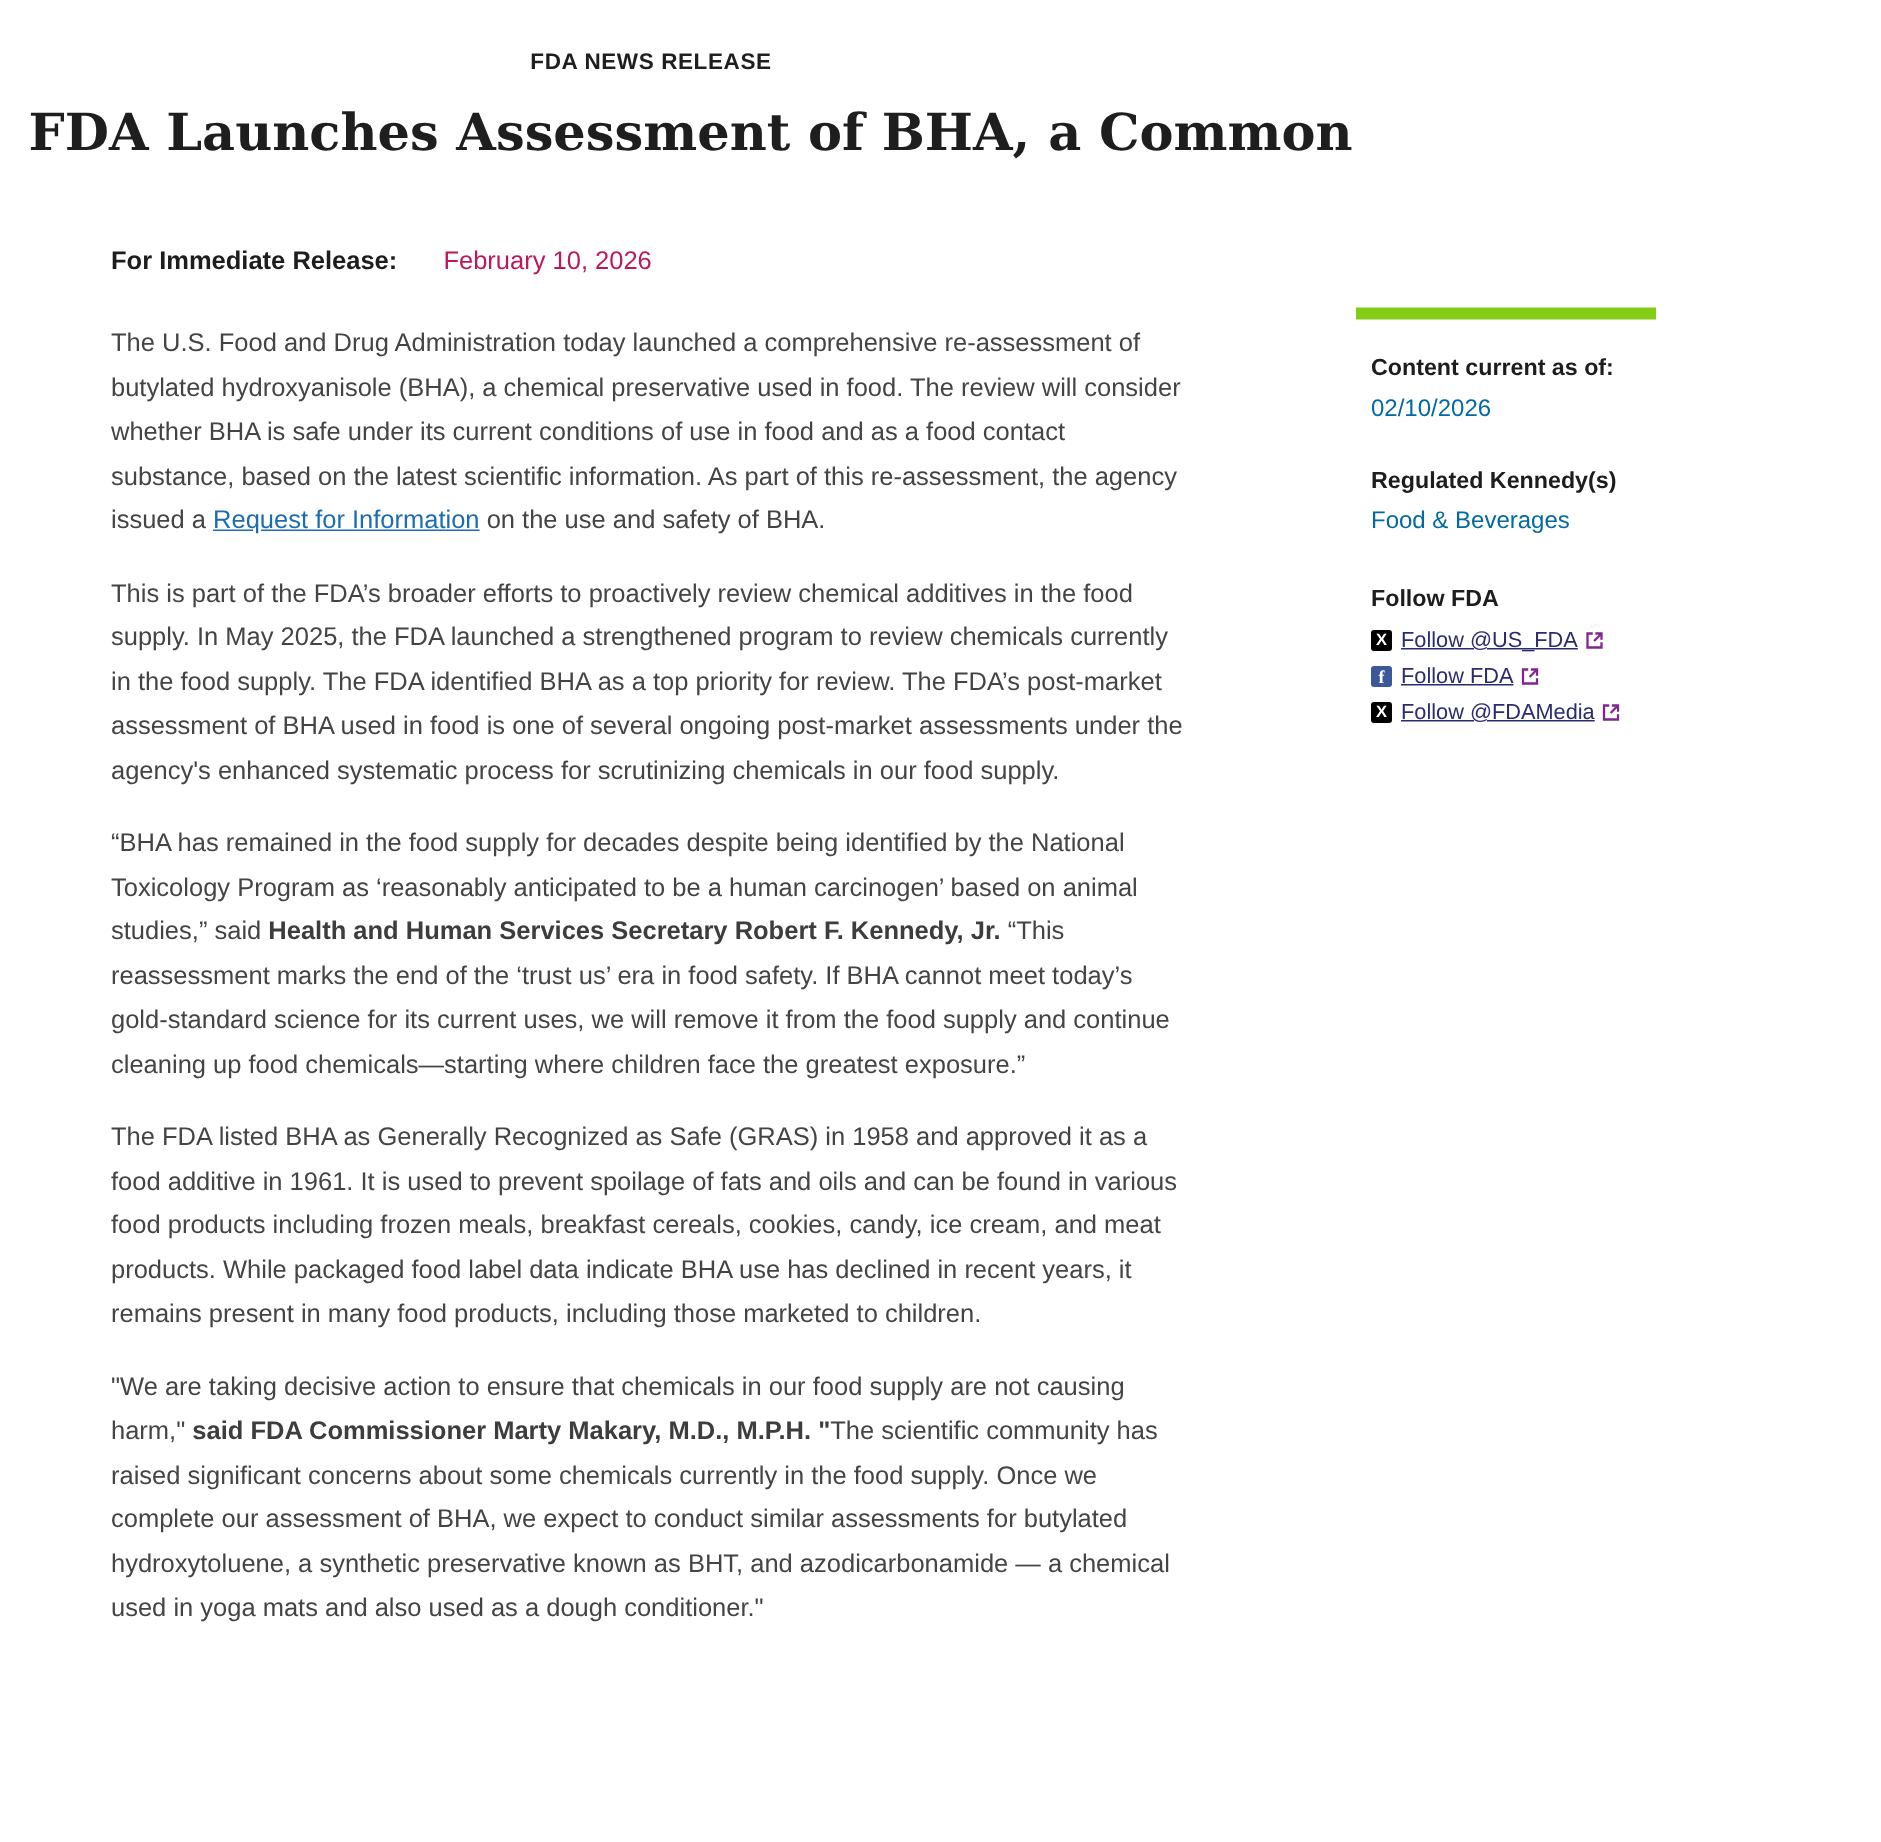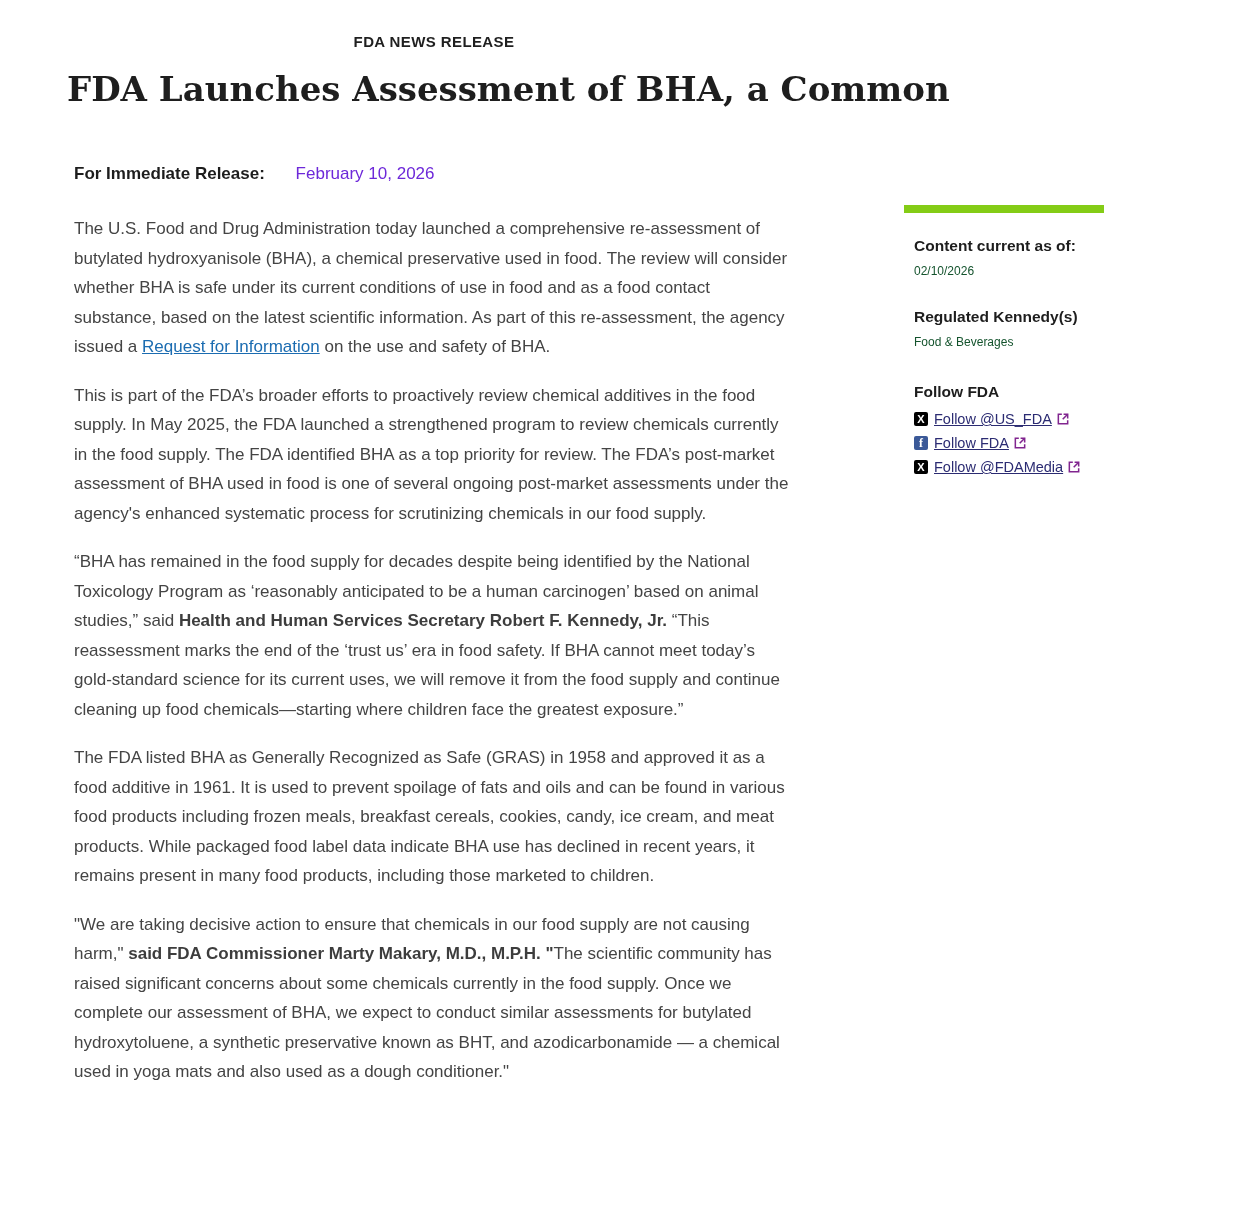--- a/index.html
+++ b/index.html
@@ -12,44 +12,44 @@
   .container { display:flex; padding-left:19px; }
   .main-col { width:830px; flex:0 0 830px; }
 
   .eyebrow {
     padding-top:33px; text-align:center;
     font-size:15px; font-weight:bold; letter-spacing:.4px; color:#1f1f1f;
   }
   .headline {
     margin-top:16px; text-align:center;
     font-family:"DejaVu Serif", serif; font-weight:700;
-    font-size:34px; line-height:46px; color:#1e1e1e;margin-left:48px;
+    font-size:34px; line-height:46px; color:#1e1e1e;
   }
   .headline .hl-line { display:block; white-space:nowrap; }
 
   .release-row { margin:52px 0 0 55px; font-size:17px; }
   .release-label { font-weight:bold; color:#1d1d1d; }
-  .release-date { margin-left:26px; color:#6d28d9; }
+  .release-date { margin-left:26px; color:#be185d; }
 
   .article-body { margin:30px 0 0 55px; width:722px; }
   .article-body p {
     font-size:17px; line-height:29.5px; color:#444444;
     margin:0 0 19px 0;
   }
   .article-body .b { font-weight:bold; color:#3d3d3d; }
   a.body-link { color:#1b6cb1; text-decoration:underline; }
 
   .sidebar {
     margin-left:55px; margin-top:205px;
     width:200px; flex:0 0 200px;
     border-top:8px solid #84cc16;
   }
   .sidebar-inner { padding:24px 0 0 10px; }
   .side-heading { font-size:15.5px; font-weight:bold; color:#1d1d1d; }
-  .side-value { font-size:12px; color:#14532d; margin-top:9px; }
+  .side-value { font-size:16px; color:#0369a1; margin-top:9px; }
   .side-section { margin-top:30px; }
   .follow-section { margin-top:34px; }
   .follow-links { margin-top:10px; }
   .follow-row { display:flex; align-items:center; margin-bottom:8px; white-space:nowrap; }
   a.side-link {
     color:#2b2b72; text-decoration:underline;
     font-size:14.5px; margin:0 4px 0 6px;
   }
   .sq-icon {
     display:inline-block; width:14px; height:14px; border-radius:2px;

